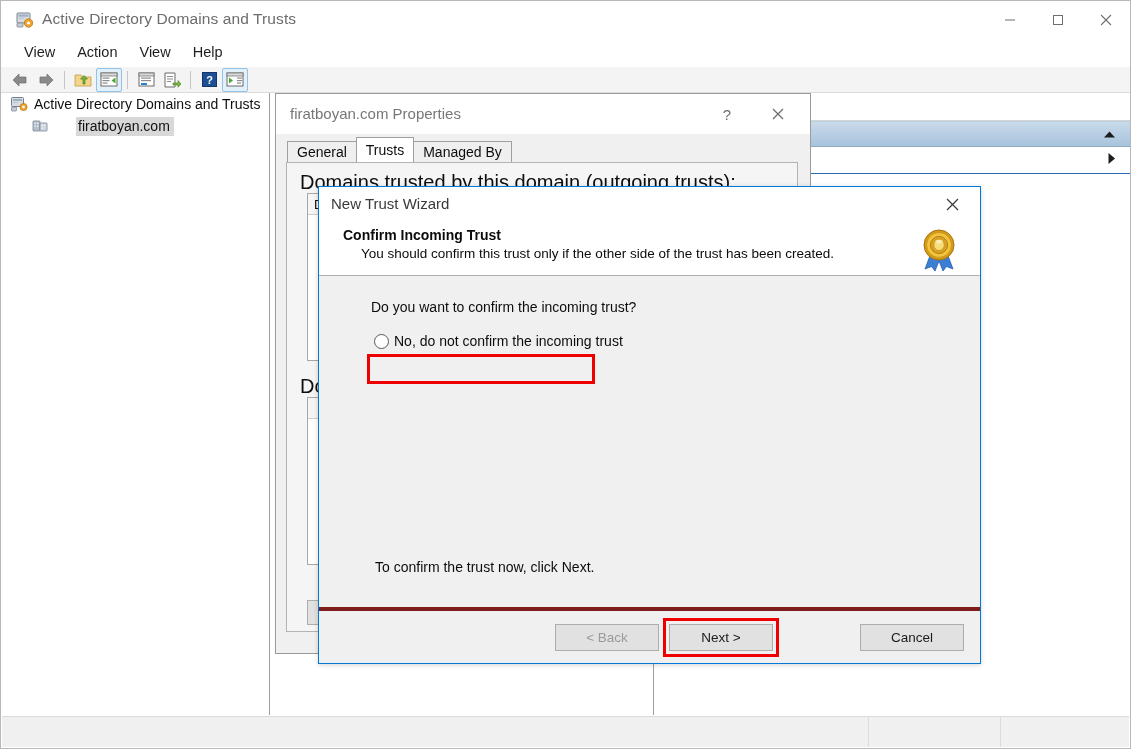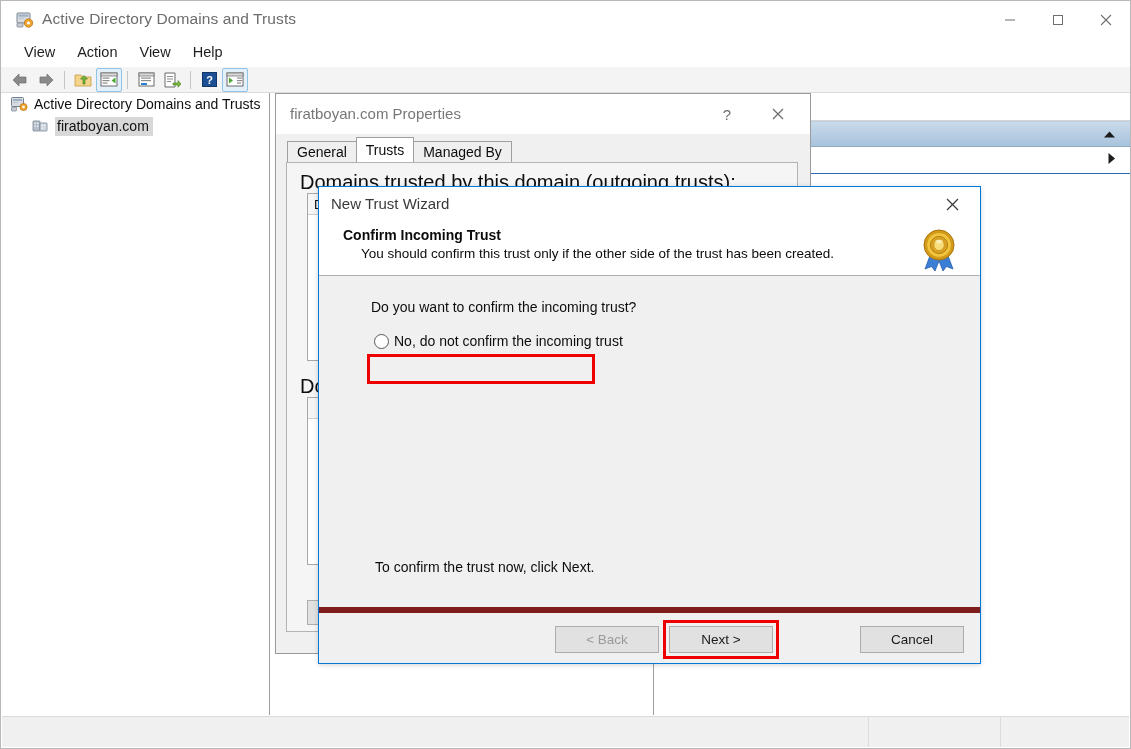--- a/index.html
+++ b/index.html
@@ -135,20 +135,21 @@
     font-size: 14px;
     color: #101010;
     white-space: nowrap;
   }
   .tree-row .tree-icon { width: 18px; height: 16px; margin-right: 5px; flex: none; }
   .tree-row.root { padding-left: 7px; }
   .tree-row.child { padding-left: 28px; }
   .tree-row .tree-label.sel {
     background: #d8d8d8;
     padding: 1px 4px 2px 2px;
+    margin-left: 21px;
   }
   .tree-row.root .tree-label { padding: 1px 2px 2px 0; }
 
   .pane-middle {
     position: absolute;
     left: 270px; top: 0;
     width: 383px;
     height: 100%;
     background: #ffffff;
     border-right: 1px solid #9d9d9d;
@@ -451,21 +452,21 @@
     left: 56px; top: 282px;
     font-size: 14px;
     color: #0d0d0d;
     white-space: nowrap;
   }
   .wiz-footer {
     position: absolute;
     left: 0; bottom: 0; right: 0;
     height: 56px;
     background: #f0f0f0;
-    border-top: 6px solid #7f1d1d;
+    border-top: 4px solid #7f1d1d;
     box-sizing: border-box;
   }
   .wiz-btn {
     position: absolute;
     top: 13px;
     width: 104px; height: 27px;
     background: #e1e1e1;
     border: 1px solid #adadad;
     font-size: 13.5px;
     color: #1b1b1b;

